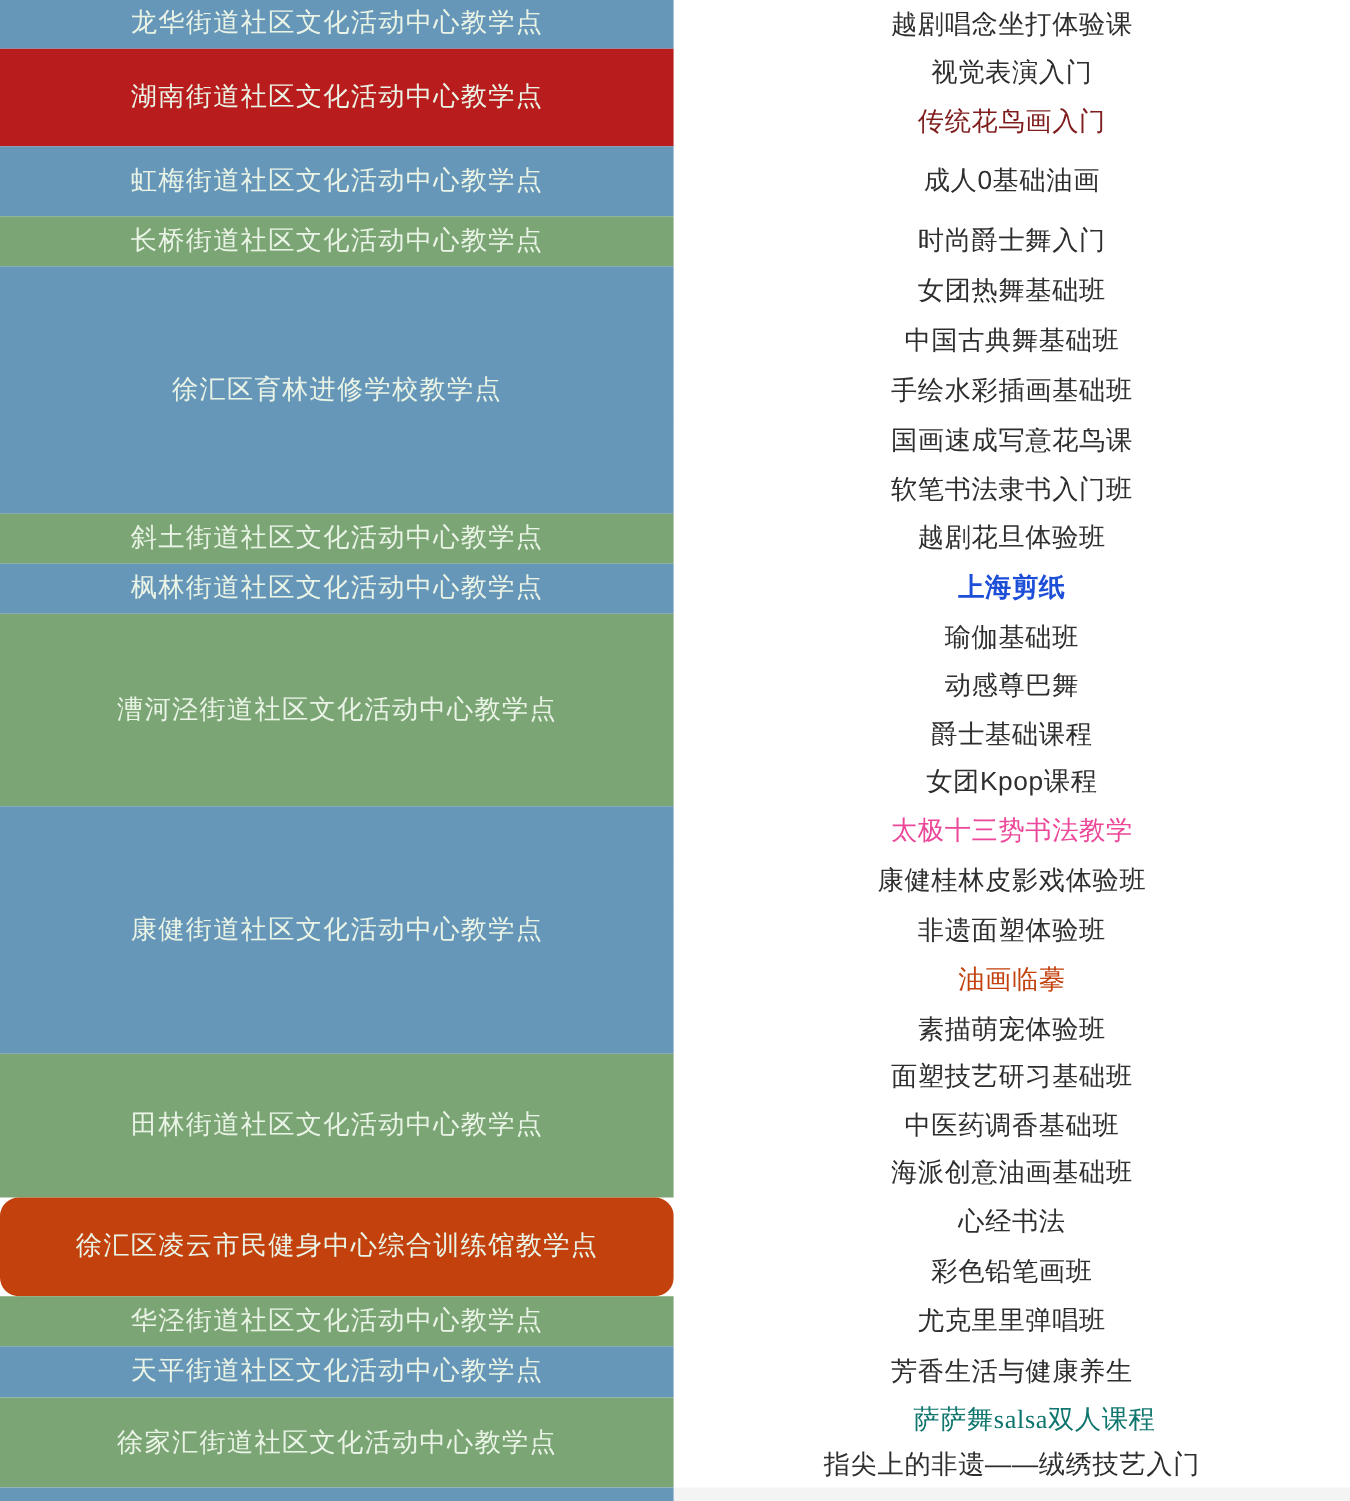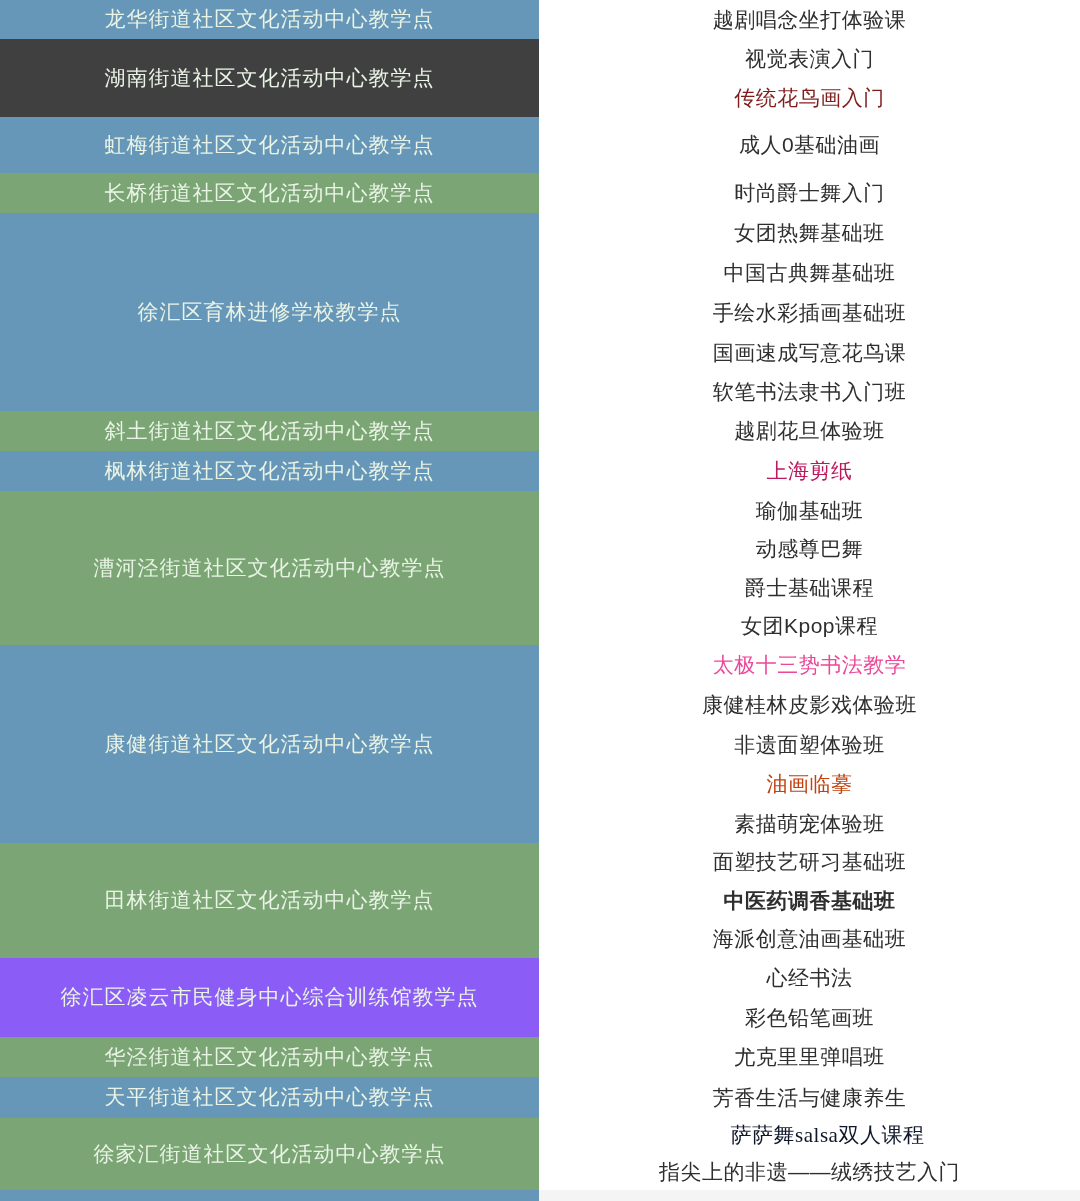--- a/index.html
+++ b/index.html
@@ -42,21 +42,21 @@
 <body>
 
 <div class="page">
   <table class="grid">
     <tbody id="grid-body">
         <tr style="height: 39px;">
           <td class="site" rowspan="1" style="background: rgb(102, 151, 184); color: rgb(234, 244, 230);"><span>龙华街道社区文化活动中心教学点</span></td>
           <td class="course" style="color: rgb(46, 46, 46);"><span>越剧唱念坐打体验课</span></td>
         </tr>
         <tr style="height: 39px;">
-          <td class="site" rowspan="2" style="background: #404040; color: rgb(234, 244, 230); margin-left: 27px;"><span>湖南街道社区文化活动中心教学点</span></td>
+          <td class="site" rowspan="2" style="background: #b91c1c; color: rgb(234, 244, 230); margin-left: 27px;"><span>湖南街道社区文化活动中心教学点</span></td>
           <td class="course" style="color: rgb(46, 46, 46);"><span>视觉表演入门</span></td>
         </tr>
         <tr style="height: 39px;">
           <td class="course" style="color: #7f1d1d;"><span>传统花鸟画入门</span></td>
         </tr>
         <tr style="height: 56px; padding-left: 12px;">
           <td class="site" rowspan="1" style="background: rgb(102, 151, 184); color: rgb(234, 244, 230);"><span>虹梅街道社区文化活动中心教学点</span></td>
           <td class="course" style="color: rgb(46, 46, 46);"><span>成人0基础油画</span></td>
         </tr>
         <tr style="height: 40px;">
@@ -78,21 +78,21 @@
         </tr>
         <tr style="height: 39px;">
           <td class="course" style="color: rgb(46, 46, 46);"><span>软笔书法隶书入门班</span></td>
         </tr>
         <tr style="height: 40px;">
           <td class="site" rowspan="1" style="background: rgb(123, 165, 117); color: rgb(234, 244, 230);"><span>斜土街道社区文化活动中心教学点</span></td>
           <td class="course" style="color: rgb(46, 46, 46);"><span>越剧花旦体验班</span></td>
         </tr>
         <tr style="height: 40px;">
           <td class="site" rowspan="1" style="background: rgb(102, 151, 184); color: rgb(234, 244, 230);"><span>枫林街道社区文化活动中心教学点</span></td>
-          <td class="course" style="color: #be185d;"><span>上海剪纸</span></td>
+          <td class="course" style="color: #1d4ed8; font-weight: bold;"><span>上海剪纸</span></td>
         </tr>
         <tr style="height: 39px;">
           <td class="site" rowspan="4" style="background: rgb(123, 165, 117); color: rgb(234, 244, 230);"><span>漕河泾街道社区文化活动中心教学点</span></td>
           <td class="course" style="color: rgb(46, 46, 46);"><span>瑜伽基础班</span></td>
         </tr>
         <tr style="height: 38px;">
           <td class="course" style="color: rgb(46, 46, 46);"><span>动感尊巴舞</span></td>
         </tr>
         <tr style="height: 39px;">
           <td class="course" style="color: rgb(46, 46, 46);"><span>爵士基础课程</span></td>
@@ -114,43 +114,43 @@
           <td class="course" style="color: #c2410c;"><span>油画临摹</span></td>
         </tr>
         <tr style="height: 39px;">
           <td class="course" style="color: rgb(46, 46, 46);"><span>素描萌宠体验班</span></td>
         </tr>
         <tr style="height: 38px;">
           <td class="site" rowspan="3" style="background: rgb(123, 165, 117); color: rgb(234, 244, 230);"><span>田林街道社区文化活动中心教学点</span></td>
           <td class="course" style="color: rgb(46, 46, 46);"><span>面塑技艺研习基础班</span></td>
         </tr>
         <tr style="height: 39px;">
-          <td class="course" style="color: rgb(46, 46, 46); font-weight: bold;"><span>中医药调香基础班</span></td>
+          <td class="course" style="color: rgb(46, 46, 46);"><span>中医药调香基础班</span></td>
         </tr>
         <tr style="height: 38px;">
           <td class="course" style="color: rgb(46, 46, 46);"><span>海派创意油画基础班</span></td>
         </tr>
         <tr style="height: 40px;">
-          <td class="site" rowspan="2" style="background: #8b5cf6; color: rgb(234, 244, 230);"><span>徐汇区凌云市民健身中心综合训练馆教学点</span></td>
+          <td class="site" rowspan="2" style="background: #c2410c; color: rgb(234, 244, 230); border-radius: 15px;"><span>徐汇区凌云市民健身中心综合训练馆教学点</span></td>
           <td class="course" style="color: rgb(46, 46, 46);"><span>心经书法</span></td>
         </tr>
         <tr style="height: 39px;">
           <td class="course" style="color: rgb(46, 46, 46);"><span>彩色铅笔画班</span></td>
         </tr>
         <tr style="height: 40px;">
           <td class="site" rowspan="1" style="background: rgb(123, 165, 117); color: rgb(234, 244, 230);"><span>华泾街道社区文化活动中心教学点</span></td>
           <td class="course" style="color: rgb(46, 46, 46);"><span>尤克里里弹唱班</span></td>
         </tr>
         <tr style="height: 41px;">
           <td class="site" rowspan="1" style="background: rgb(102, 151, 184); color: rgb(234, 244, 230);"><span>天平街道社区文化活动中心教学点</span></td>
           <td class="course" style="color: rgb(46, 46, 46);"><span>芳香生活与健康养生</span></td>
         </tr>
         <tr style="height: 36px; font-family: Liberation Serif, serif;">
           <td class="site" rowspan="2" style="background: rgb(123, 165, 117); color: rgb(234, 244, 230);"><span>徐家汇街道社区文化活动中心教学点</span></td>
-          <td class="course" style="color: #0f172a; padding-left: 36px;"><span>萨萨舞salsa双人课程</span></td>
+          <td class="course" style="color: #0f766e; padding-left: 36px;"><span>萨萨舞salsa双人课程</span></td>
         </tr>
         <tr style="height: 36px;">
           <td class="course" style="color: rgb(46, 46, 46);"><span>指尖上的非遗——绒绣技艺入门</span></td>
         </tr>
         <tr style="height: 11px;">
           <td class="site" style="background: rgb(102, 151, 184);"></td>
           <td class="course" style="background: rgb(244, 244, 244);"></td>
         </tr>
       </tbody>
   </table>

